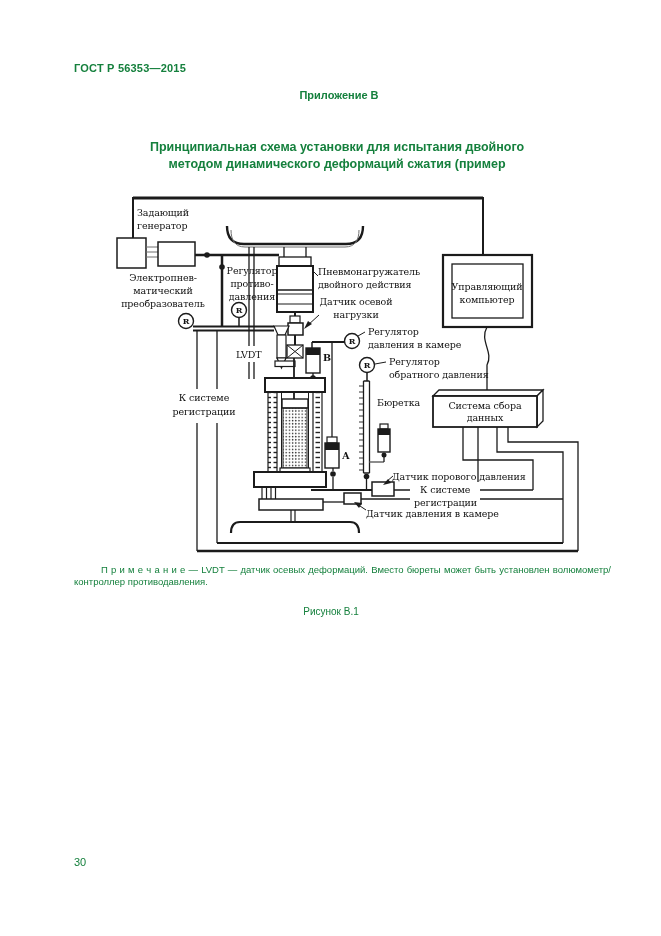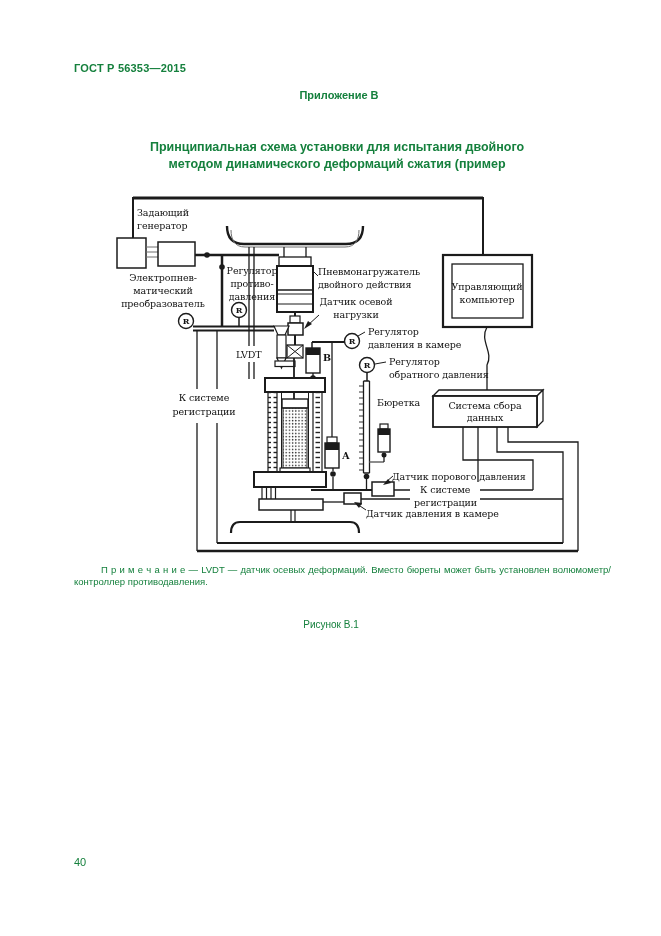--- a/index.html
+++ b/index.html
@@ -3,21 +3,21 @@
 <meta charset="utf-8">
 <style>
   html,body{margin:0;padding:0;background:#888;}
   .page{position:relative;width:661px;height:936px;background:#ffffff;overflow:hidden;
         font-family:"Liberation Sans",sans-serif;color:#15803d;}
   .abs{position:absolute;}
   .doc-header{left:74px;top:62px;font-size:11px;font-weight:bold;letter-spacing:.2px;}
   .appendix{left:39px;top:88px;width:600px;text-align:center;font-size:11px;font-weight:bold;line-height:14px;}
   .title{left:37px;top:139px;width:600px;text-align:center;font-size:12.5px;font-weight:bold;line-height:16.5px;}
   .note{left:74px;top:564px;width:537px;font-size:9.5px;line-height:12px;text-align:justify;text-indent:27px;}
-  .figcap{left:31px;top:619px;width:600px;text-align:center;font-size:10px;}
+  .figcap{left:31px;top:606px;width:600px;text-align:center;font-size:10px;}
   .pagenum{left:74px;top:856px;font-size:11px;}
   svg{position:absolute;left:0;top:0;}
   svg .ln{stroke:#1b1b1b;fill:none;}
   svg .fill{fill:#1b1b1b;stroke:none;}
   svg .box{fill:#ffffff;stroke:#1b1b1b;}
   svg .gray{stroke:#6f6f6f;}
   svg text{font-family:"DejaVu Serif",serif;font-size:9.5px;fill:#111;letter-spacing:-0.1px;}
   svg text.sm{font-size:8px;font-weight:bold;}
   svg text.vlv{font-weight:bold;}
 </style>
@@ -266,15 +266,15 @@
     <text x="366" y="517">Датчик давления в камере</text>
 
     <text class="vlv" x="342" y="459">А</text>
     <text class="vlv" x="323" y="361">В</text>
   </svg>
 
   <div class="abs note"><span>П р и м е ч а н и е</span><span> — LVDT — датчик осевых деформаций. Вместо бюреты может быть установлен волюмометр/контроллер противодавления.</span></div>
 
   <div class="abs figcap">Рисунок В.1</div>
 
-  <div class="abs pagenum">40</div>
+  <div class="abs pagenum">30</div>
 
 </div>
 
 </body></html>

